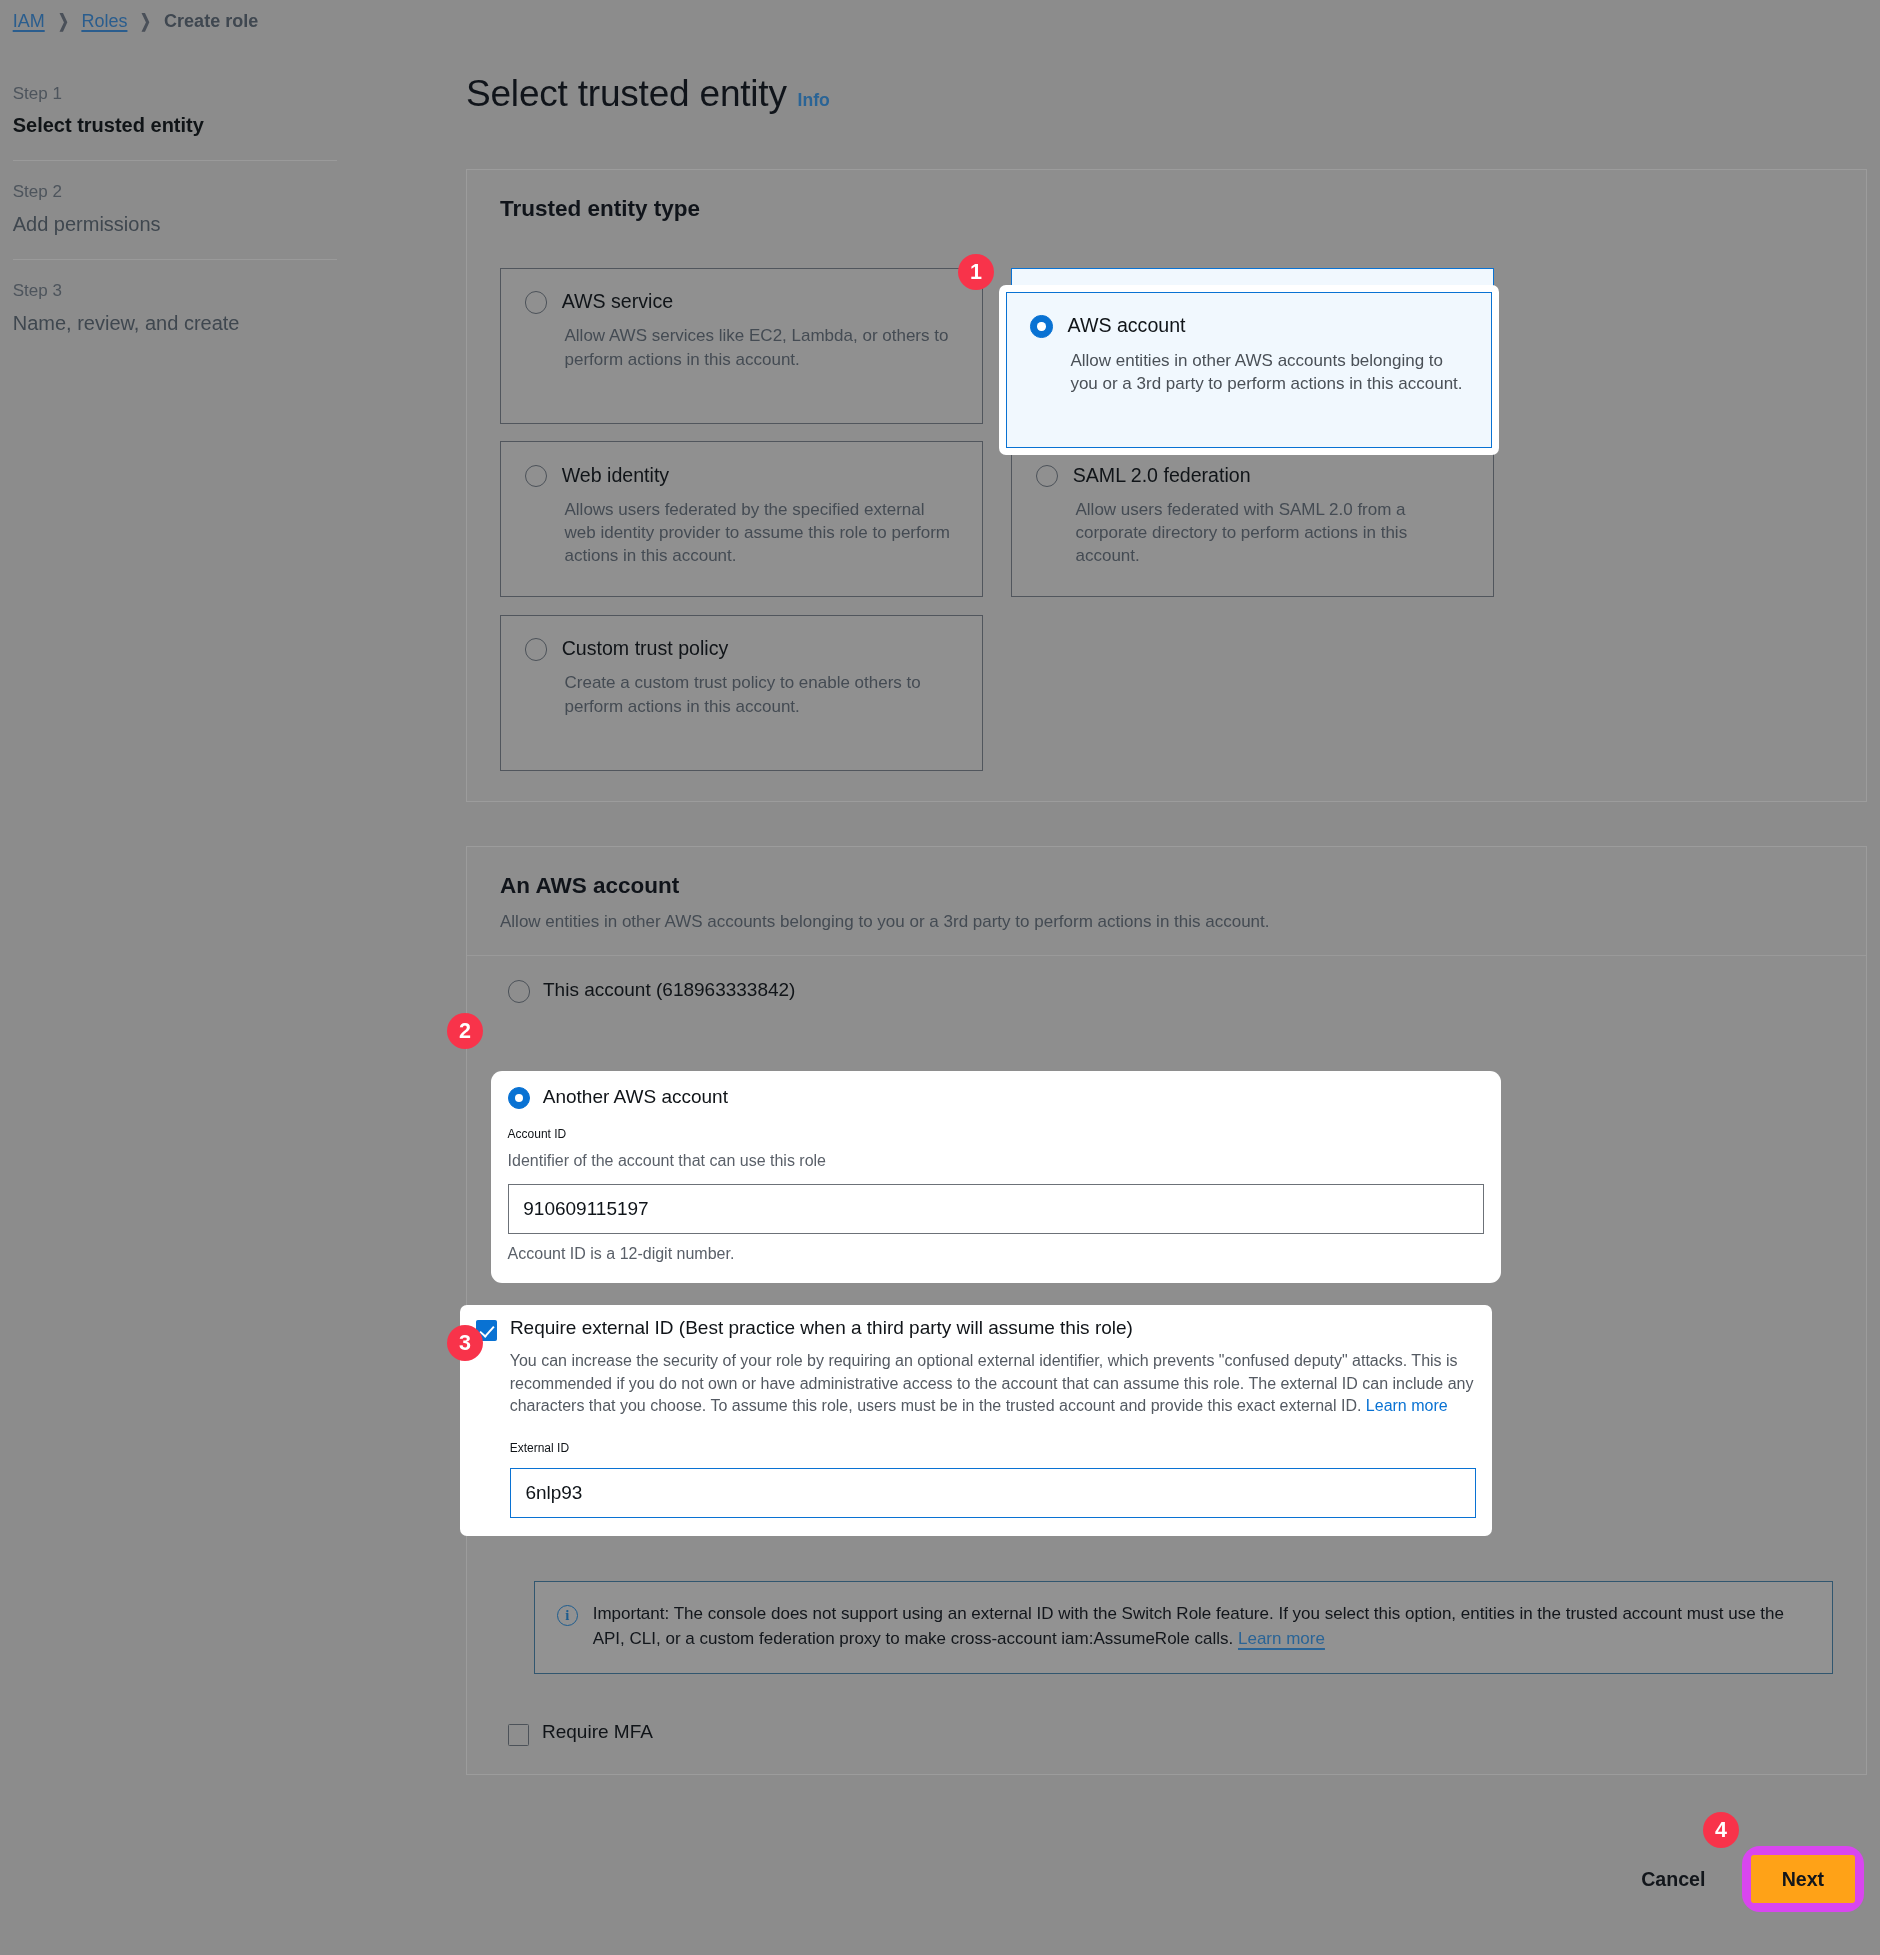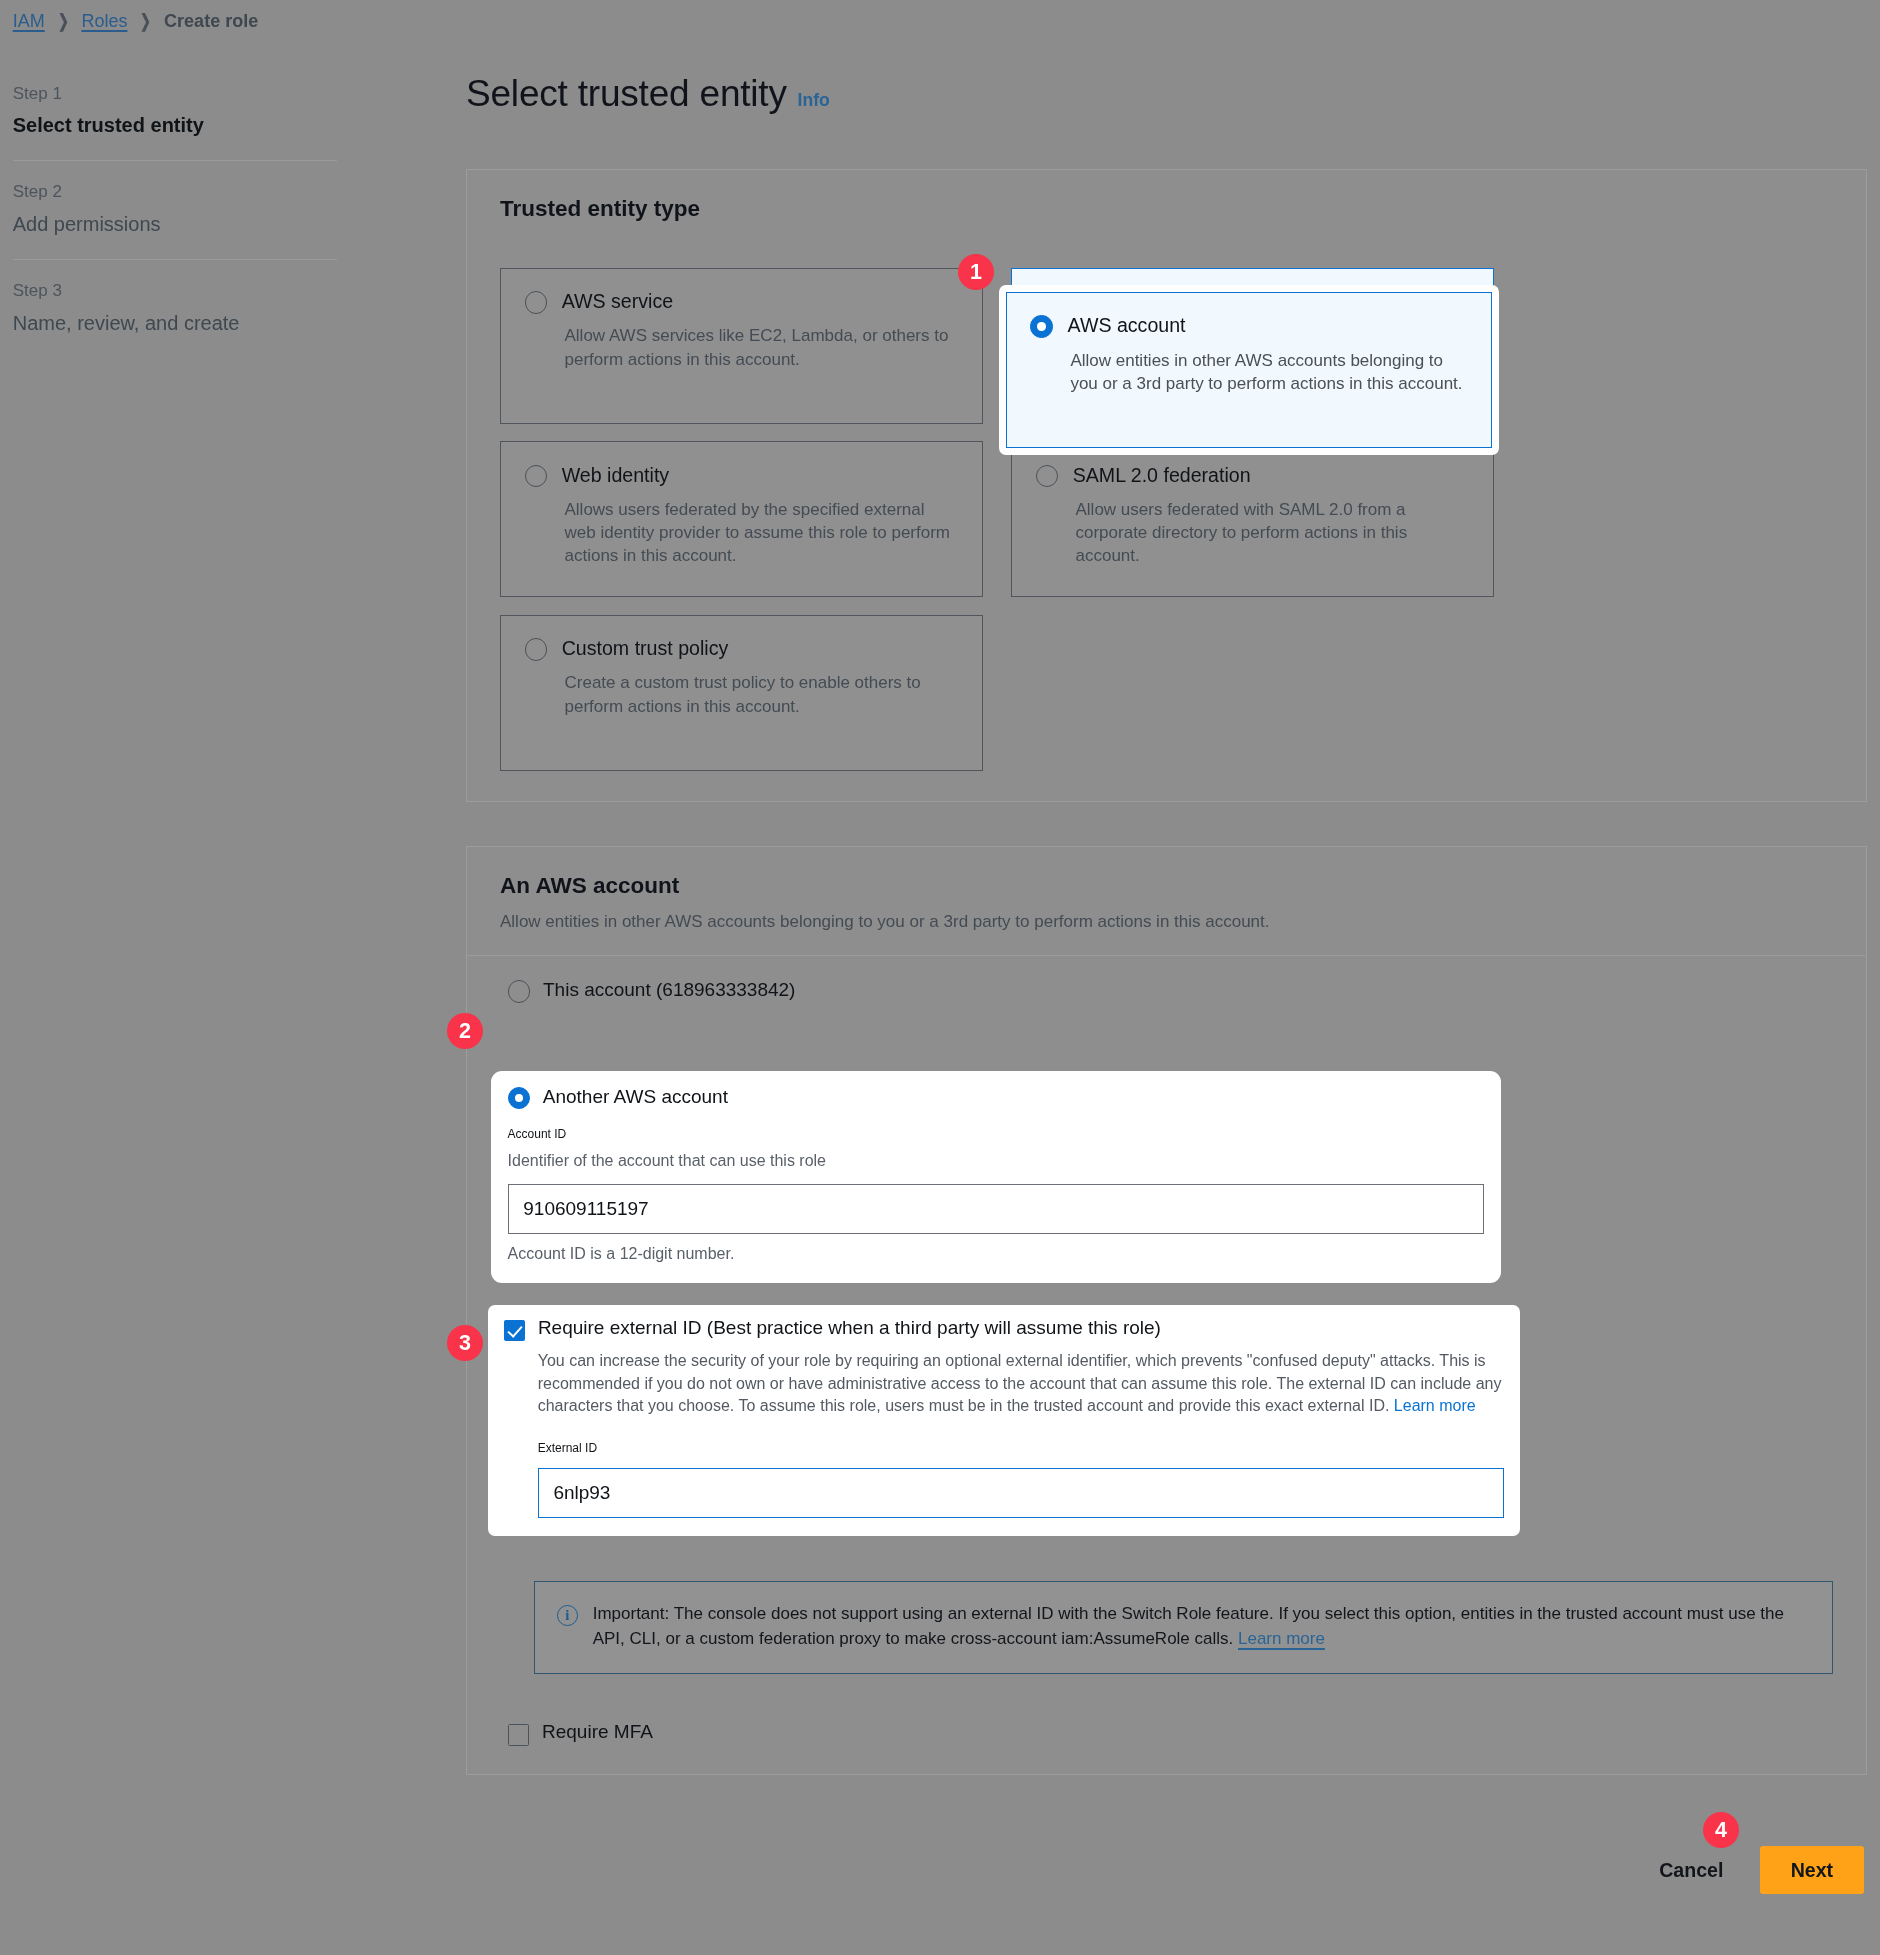--- a/index.html
+++ b/index.html
@@ -271,21 +271,21 @@
   
   .options-label {
     font-size: 19px;
     color: #101418;
     padding-left: 7.8px;
     margin-top: 38px;
   }
 
   #hl-external {
     position: absolute;
-    left: 488px;
+    left: 460px;
     top: 1305px;
     width: 1032px;
     padding: 12.7px 15.7px 17.6px 15.7px;
   }
   #badge-3 { left: 447px; top: 1325px; }
 
   .chk-row {
     display: flex;
     align-items: flex-start;
     gap: 12.7px;
@@ -395,22 +395,22 @@
     font-weight: 700;
     color: #12161b;
     background: transparent;
     border: none;
     cursor: pointer;
     padding: 10.8px 16.6px;
     font-family: "Liberation Sans", sans-serif;
   }
   #hl-next {
     background: #d946ef;
-    border-radius: 8px;
-    padding: 0;
+    border-radius: 18px;
+    padding: 9px;
     position: relative;
   }
   .btn-next {
     font-size: 19.6px;
     font-weight: 700;
     color: #12161b;
     background: #ffa217;
     border: none;
     border-radius: 2.9px;
     padding: 12.7px 31px;

